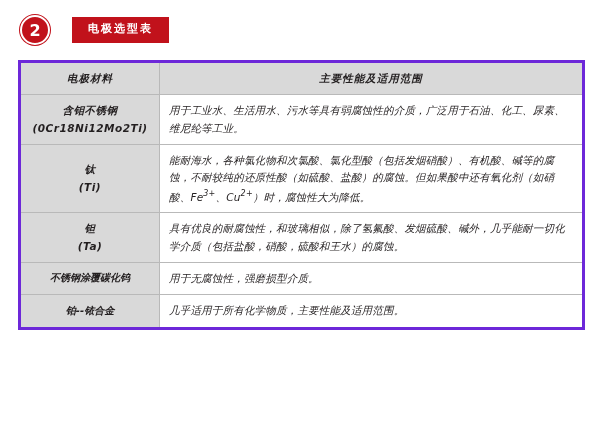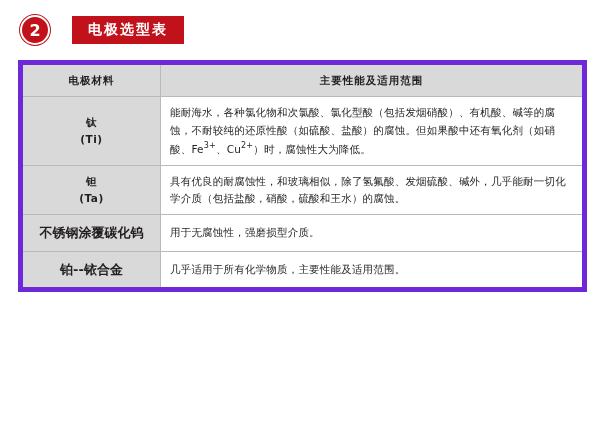--- a/index.html
+++ b/index.html
@@ -42,33 +42,34 @@
     box-sizing: border-box;
     border: 2px solid #ffffff;
     box-shadow: 0 0 0 1px #c1121b;
     flex: 0 0 auto;
     margin-left: 2px;
   }
   .title-bar {
     margin-left: 22px;
     background: #c1121b;
     color: #ffffff;
-    font-size: 14px;
+    font-size: 11px;
     font-weight: bold;
     letter-spacing: 2px;
     padding: 6px 16px 7px 16px;
     line-height: 1.1;
     flex: 0 0 auto;
   }
   
   table.spec {
     border-collapse: collapse;
     width: 564px;
     table-layout: fixed;
-    border: 5px solid #6d28d9;
+    border: 3px solid #6d28d9;
+    font-style: italic;
   }
   table.spec td, table.spec th {
     border: 1px solid #b9b9b9;
     vertical-align: middle;
     padding: 7px 9px;
     font-size: 10.5px;
     line-height: 1.65;
   }
   thead th {
     background: #d9d9d9;
@@ -82,21 +83,21 @@
   col.c-desc { width: 424px; }
   td.mat {
     background: #d9d9d9;
     text-align: center;
     font-weight: bold;
     font-size: 11px;
     letter-spacing: 0.5px;
     line-height: 1.5;
   }
   td.mat.plain {
-    font-size: 13px;
+    font-size: 10px;
     letter-spacing: 0;
   }
   td.desc {
     background: #ffffff;
     text-align: left;
     font-size: 10.5px;
     letter-spacing: 0.2px;
   }
   sup { font-size: 8px; vertical-align: super; }
 </style>
@@ -117,20 +118,27 @@
     </colgroup>
     <thead>
       <tr>
         <th>电极材料</th>
         <th>主要性能及适用范围</th>
       </tr>
     </thead>
     <tbody>
       <tr>
         <td class="mat">
+          <div>含钼不锈钢</div>
+          <div>(0Cr18Ni12Mo2Ti)</div>
+        </td>
+        <td class="desc">用于工业水、生活用水、污水等具有弱腐蚀性的介质，广泛用于石油、化工、尿素、维尼纶等工业。</td>
+      </tr>
+      <tr>
+        <td class="mat">
           <div>钛</div>
           <div>(Ti)</div>
         </td>
         <td class="desc">能耐海水，各种氯化物和次氯酸、氯化型酸（包括发烟硝酸）、有机酸、碱等的腐蚀，不耐较纯的还原性酸（如硫酸、盐酸）的腐蚀。但如果酸中还有氧化剂（如硝酸、Fe<sup>3+</sup>、Cu<sup>2+</sup>）时，腐蚀性大为降低。</td>
       </tr>
       <tr>
         <td class="mat">
           <div>钽</div>
           <div>(Ta)</div>
         </td>

